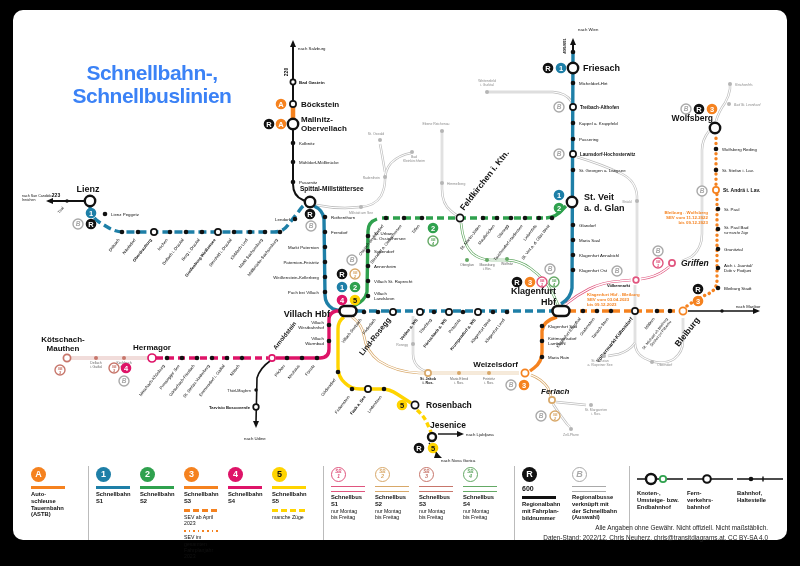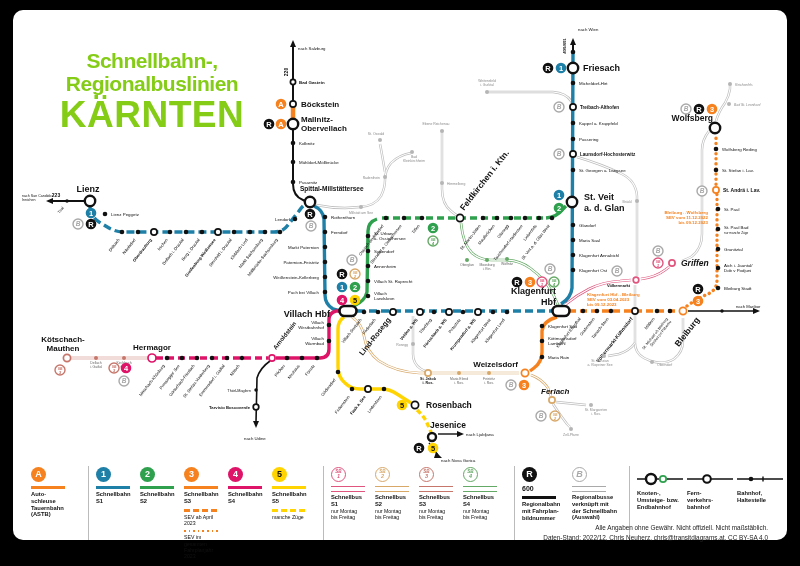--- a/index.html
+++ b/index.html
@@ -1,19 +1,19 @@
 <!DOCTYPE html>
 <html><head>
 <meta charset="utf-8">
 <style>
   html,body{margin:0;padding:0;background:#000;width:800px;height:566px;overflow:hidden;
     font-family:"Liberation Sans",sans-serif;}
   #stage{position:relative;width:800px;height:566px;}
   svg#map{position:absolute;left:0;top:0;}
-  #title-block{position:absolute;left:52px;top:50px;width:200px;text-align:center;color:#84cc16;z-index:5;}
+  #title-block{position:absolute;left:52px;top:62px;width:200px;text-align:center;color:#3b82f6;z-index:5;}
   #title-block .t1{font-size:21px;font-weight:800;line-height:1.08;letter-spacing:-0.5px;}
   #title-block .t2{font-size:37px;font-weight:900;letter-spacing:0.5px;line-height:1.05;margin-top:1px;}
   #title-block .t3{font-size:10px;font-weight:700;margin-top:5px;}
   #legend{position:absolute;left:24px;top:466px;width:752px;height:74px;display:flex;z-index:5;color:#111;}
   .lg-group{display:flex;padding:0 7px;}
   .lg-group + .lg-group{border-left:1px solid #bbb;}
   .lg-item{width:40px;margin-right:4px;}
   .lg-item.wide{width:46px;}
   .lg-badge{width:15px;height:15px;border-radius:50%;display:flex;flex-direction:column;align-items:center;justify-content:center;
     font-weight:800;font-size:9px;line-height:1;margin:1px 0 2px 0;box-sizing:border-box;}
@@ -580,22 +580,21 @@
       <text x="22" y="197" font-size="3.6" font-weight="400" font-style="normal" fill="#111111" text-anchor="start"><tspan x="22">nach San Candido /</tspan><tspan x="22" dy="4.248">Innichen</tspan></text>
       <text x="244" y="440" font-size="4.3" font-weight="400" font-style="normal" fill="#111111" text-anchor="start"><tspan x="244">nach Udine</tspan></text>
       <text x="466" y="436" font-size="4.3" font-weight="400" font-style="normal" fill="#111111" text-anchor="start"><tspan x="466">nach Ljubljana</tspan></text>
       <text x="441" y="462" font-size="4.3" font-weight="400" font-style="normal" fill="#111111" text-anchor="start"><tspan x="441">nach Nova Gorica</tspan></text>
       <text x="736" y="308" font-size="4.2" font-weight="400" font-style="normal" fill="#111111" text-anchor="start"><tspan x="736">nach Maribor</tspan></text>
       <text x="708" y="214" font-size="4.4" font-weight="700" font-style="normal" fill="#F5821F" text-anchor="end"><tspan x="708">Bleiburg↔Wolfsberg</tspan><tspan x="708" dy="5.192">SEV vom 11.12.2022</tspan><tspan x="708" dy="5.192">bis 09.12.2023</tspan></text>
       <text x="587" y="296" font-size="4.4" font-weight="700" font-style="normal" fill="#F5821F" text-anchor="start"><tspan x="587">Klagenfurt Hbf↔Bleiburg</tspan><tspan x="587" dy="5.192">SEV vom 03.04.2023</tspan><tspan x="587" dy="5.192">bis 09.12.2023</tspan></text>
     </svg>
   <div id="title-block">
     <div class="t1">Schnellbahn-,</div>
-    <div class="t1">Regionalbuslinien</div>
-    <div class="t2">KÄRNTEN</div>
+    <div class="t1">Schnellbuslinien</div>
   </div>
   <div id="legend">
       <div class="lg-group">
         <div class="lg-item wide">
           <div class="lg-badge" style="background: rgb(245, 130, 31); color: rgb(255, 255, 255);">A</div>
           <div class="lg-sw" style="background: rgb(245, 130, 31);"></div>
           <div class="lg-strong">Auto-</div>
           <div class="lg-strong">schleuse</div>
           <div class="lg-strong">Tauernbahn</div>
           <div class="lg-strong">(ASTB)</div>

